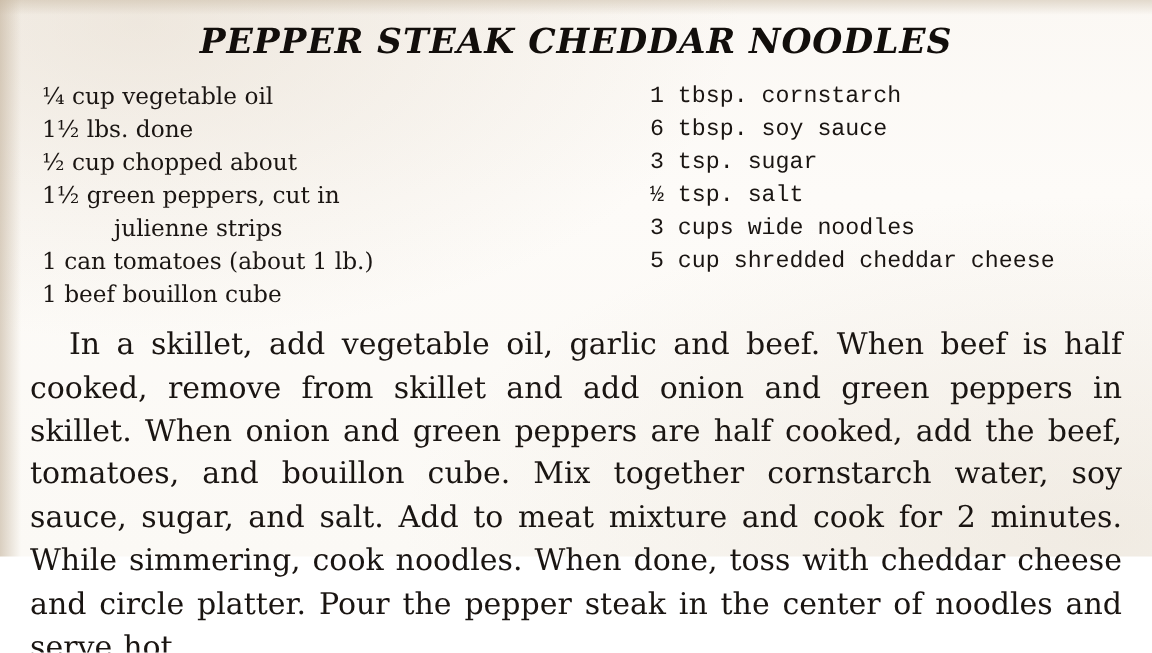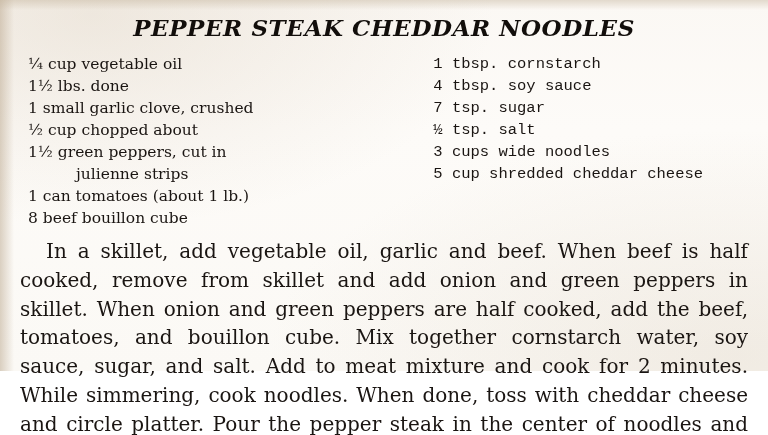--- a/index.html
+++ b/index.html
@@ -95,31 +95,30 @@
 <div class="card">
   <div class="edge-left"></div>
   <div class="edge-top"></div>
 
   <h1 class="title">PEPPER STEAK CHEDDAR NOODLES</h1>
 
   <div class="ingredients">
     <div class="col col-left">
       <div class="ing-line">¼ cup vegetable oil</div>
       <div class="ing-line">1½ lbs. done</div>
-      <div class="ing-line">1 small garlic clove, crushed</div>
       <div class="ing-line">½ cup chopped about</div>
       <div class="ing-line">1½ green peppers, cut in</div>
       <div class="ing-line indented">julienne strips</div>
       <div class="ing-line">1 can tomatoes (about 1 lb.)</div>
-      <div class="ing-line">8 beef bouillon cube</div>
+      <div class="ing-line">1 beef bouillon cube</div>
     </div>
     <div class="col col-right">
       <div class="ing-line">1 tbsp. cornstarch</div>
-      <div class="ing-line">4 tbsp. soy sauce</div>
-      <div class="ing-line">7 tsp. sugar</div>
+      <div class="ing-line">6 tbsp. soy sauce</div>
+      <div class="ing-line">3 tsp. sugar</div>
       <div class="ing-line">½ tsp. salt</div>
       <div class="ing-line">3 cups wide noodles</div>
       <div class="ing-line">5 cup shredded cheddar cheese</div>
     </div>
   </div>
 
   <div class="method">
     <p>In a skillet, add vegetable oil, garlic and beef. When beef is half cooked, remove from skillet and add onion and green peppers in skillet. When onion and green peppers are half cooked, add the beef, tomatoes, and bouillon cube. Mix together cornstarch water, soy sauce, sugar, and salt. Add to meat mixture and cook for 2 minutes. While simmering, cook noodles. When done, toss with cheddar cheese and circle platter. Pour the pepper steak in the center of noodles and serve hot.</p>
   </div>
 </div>

